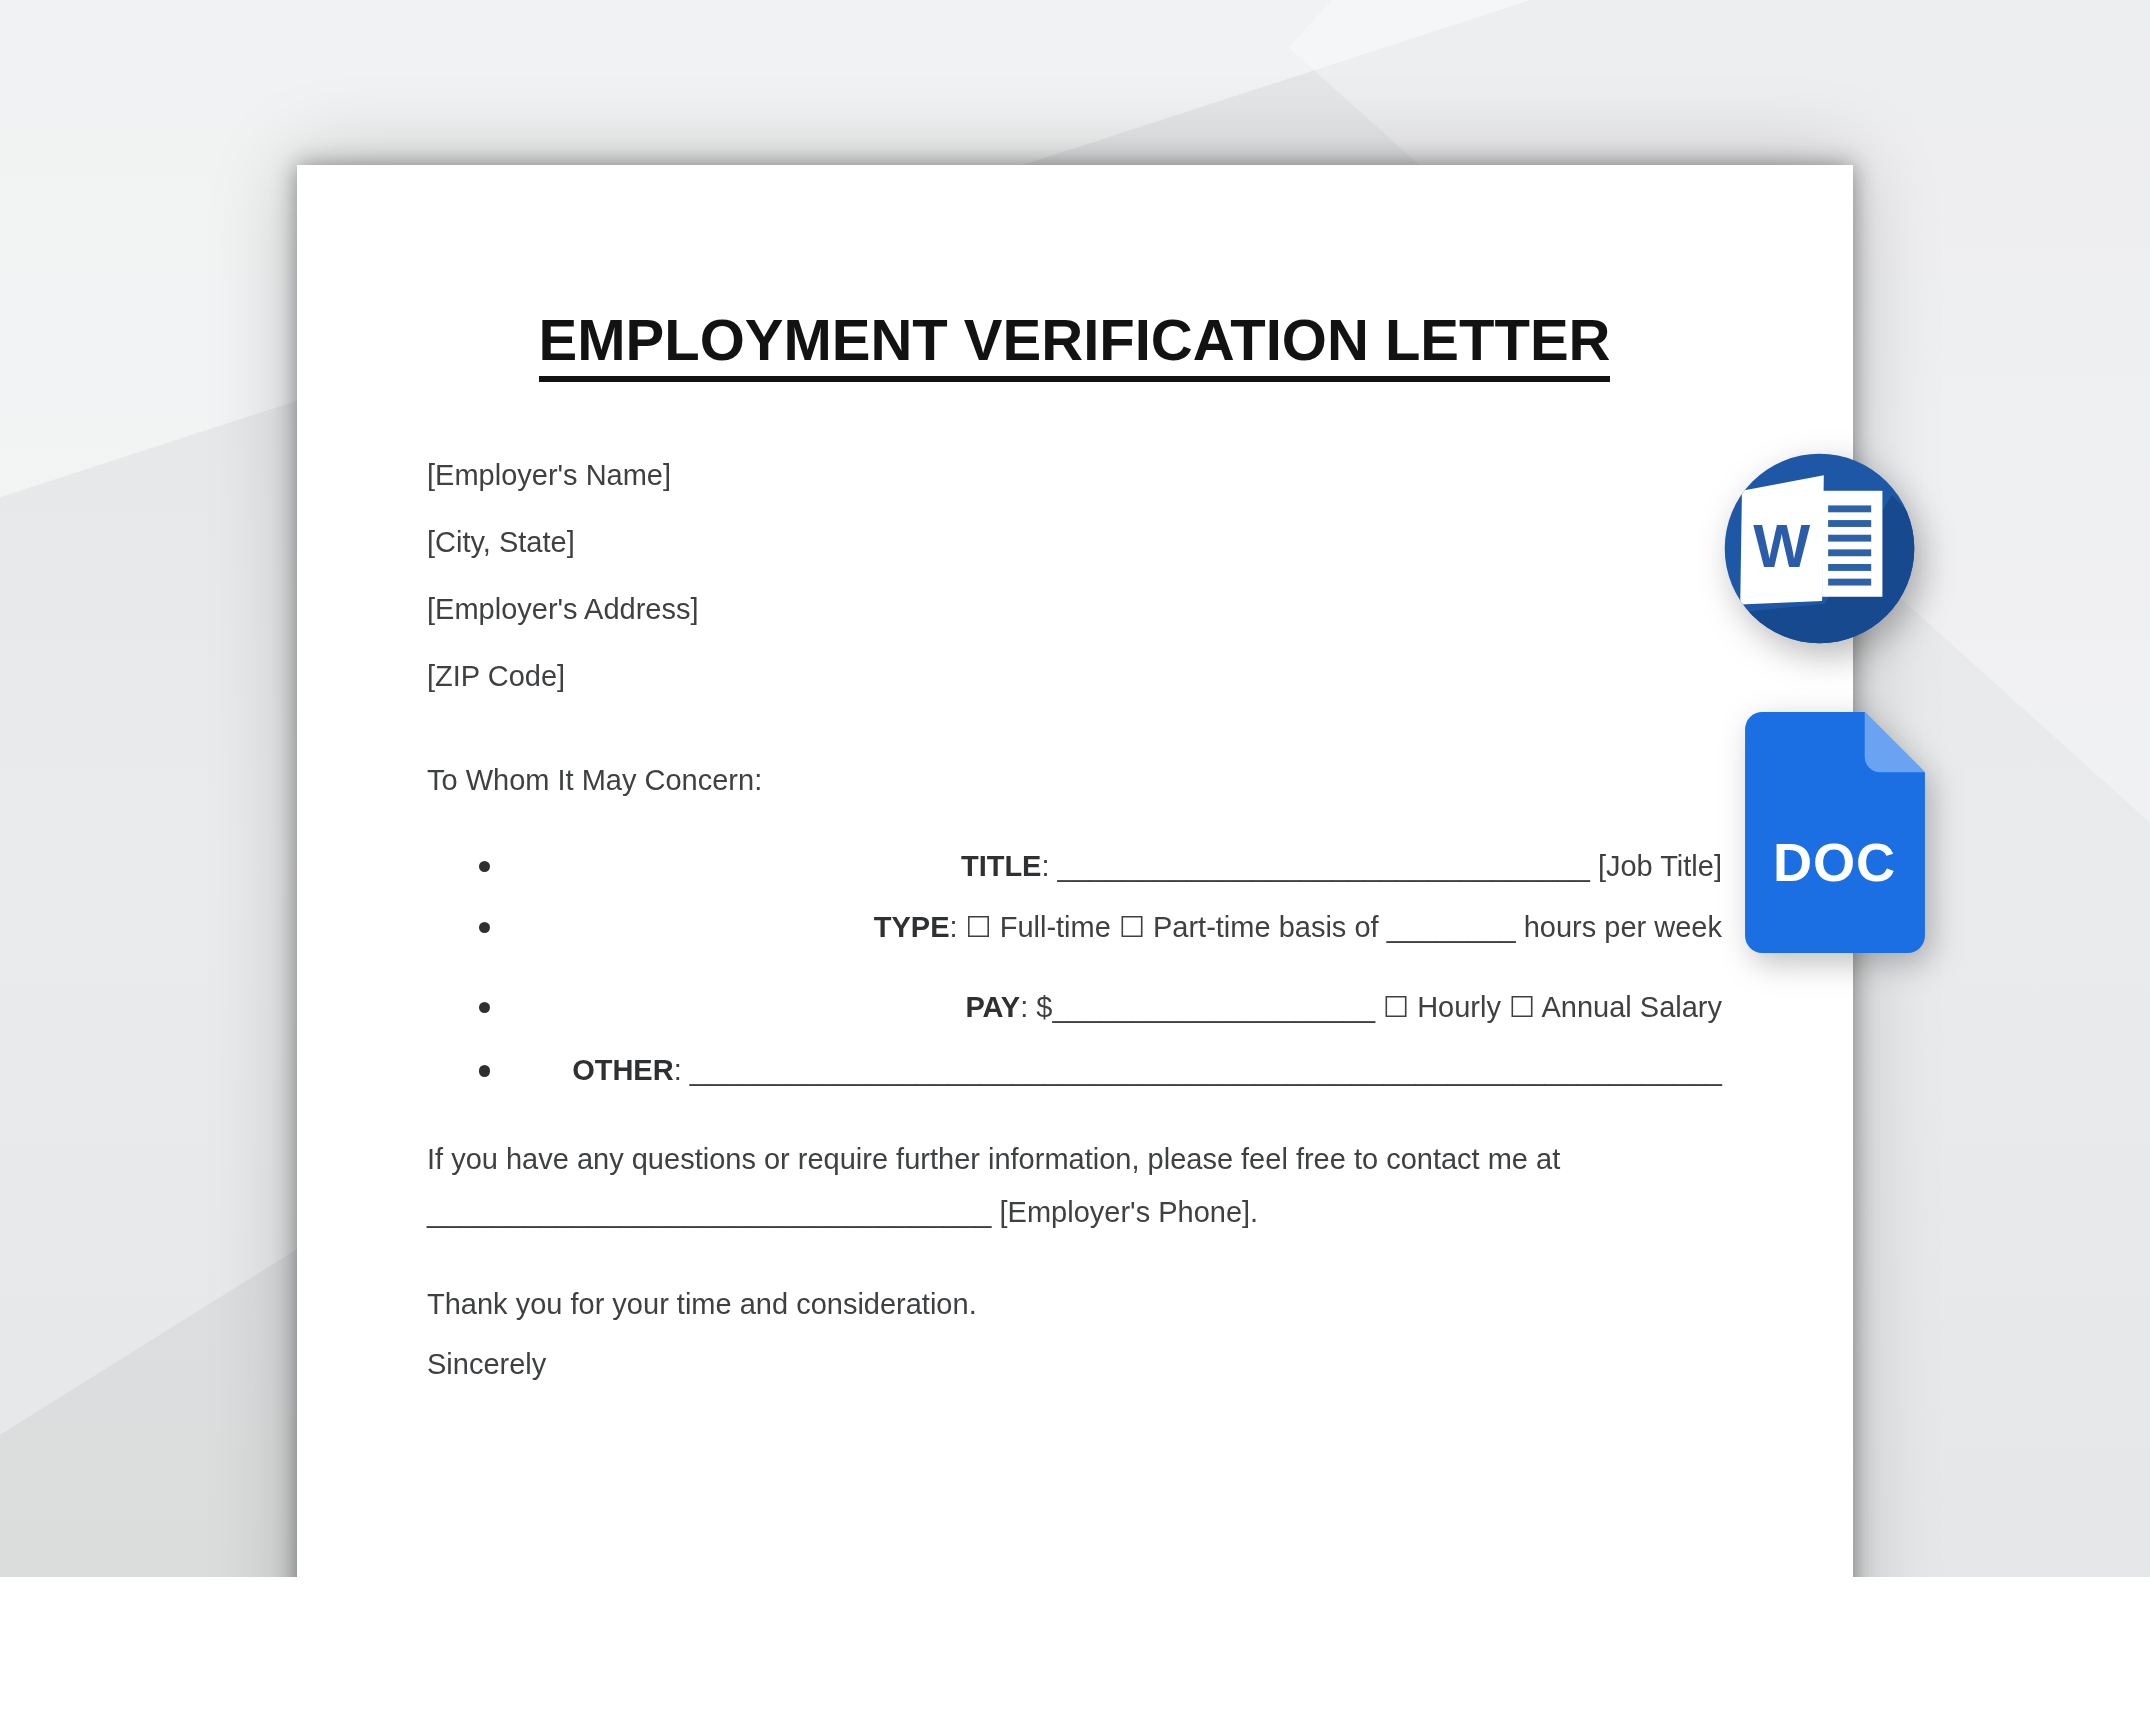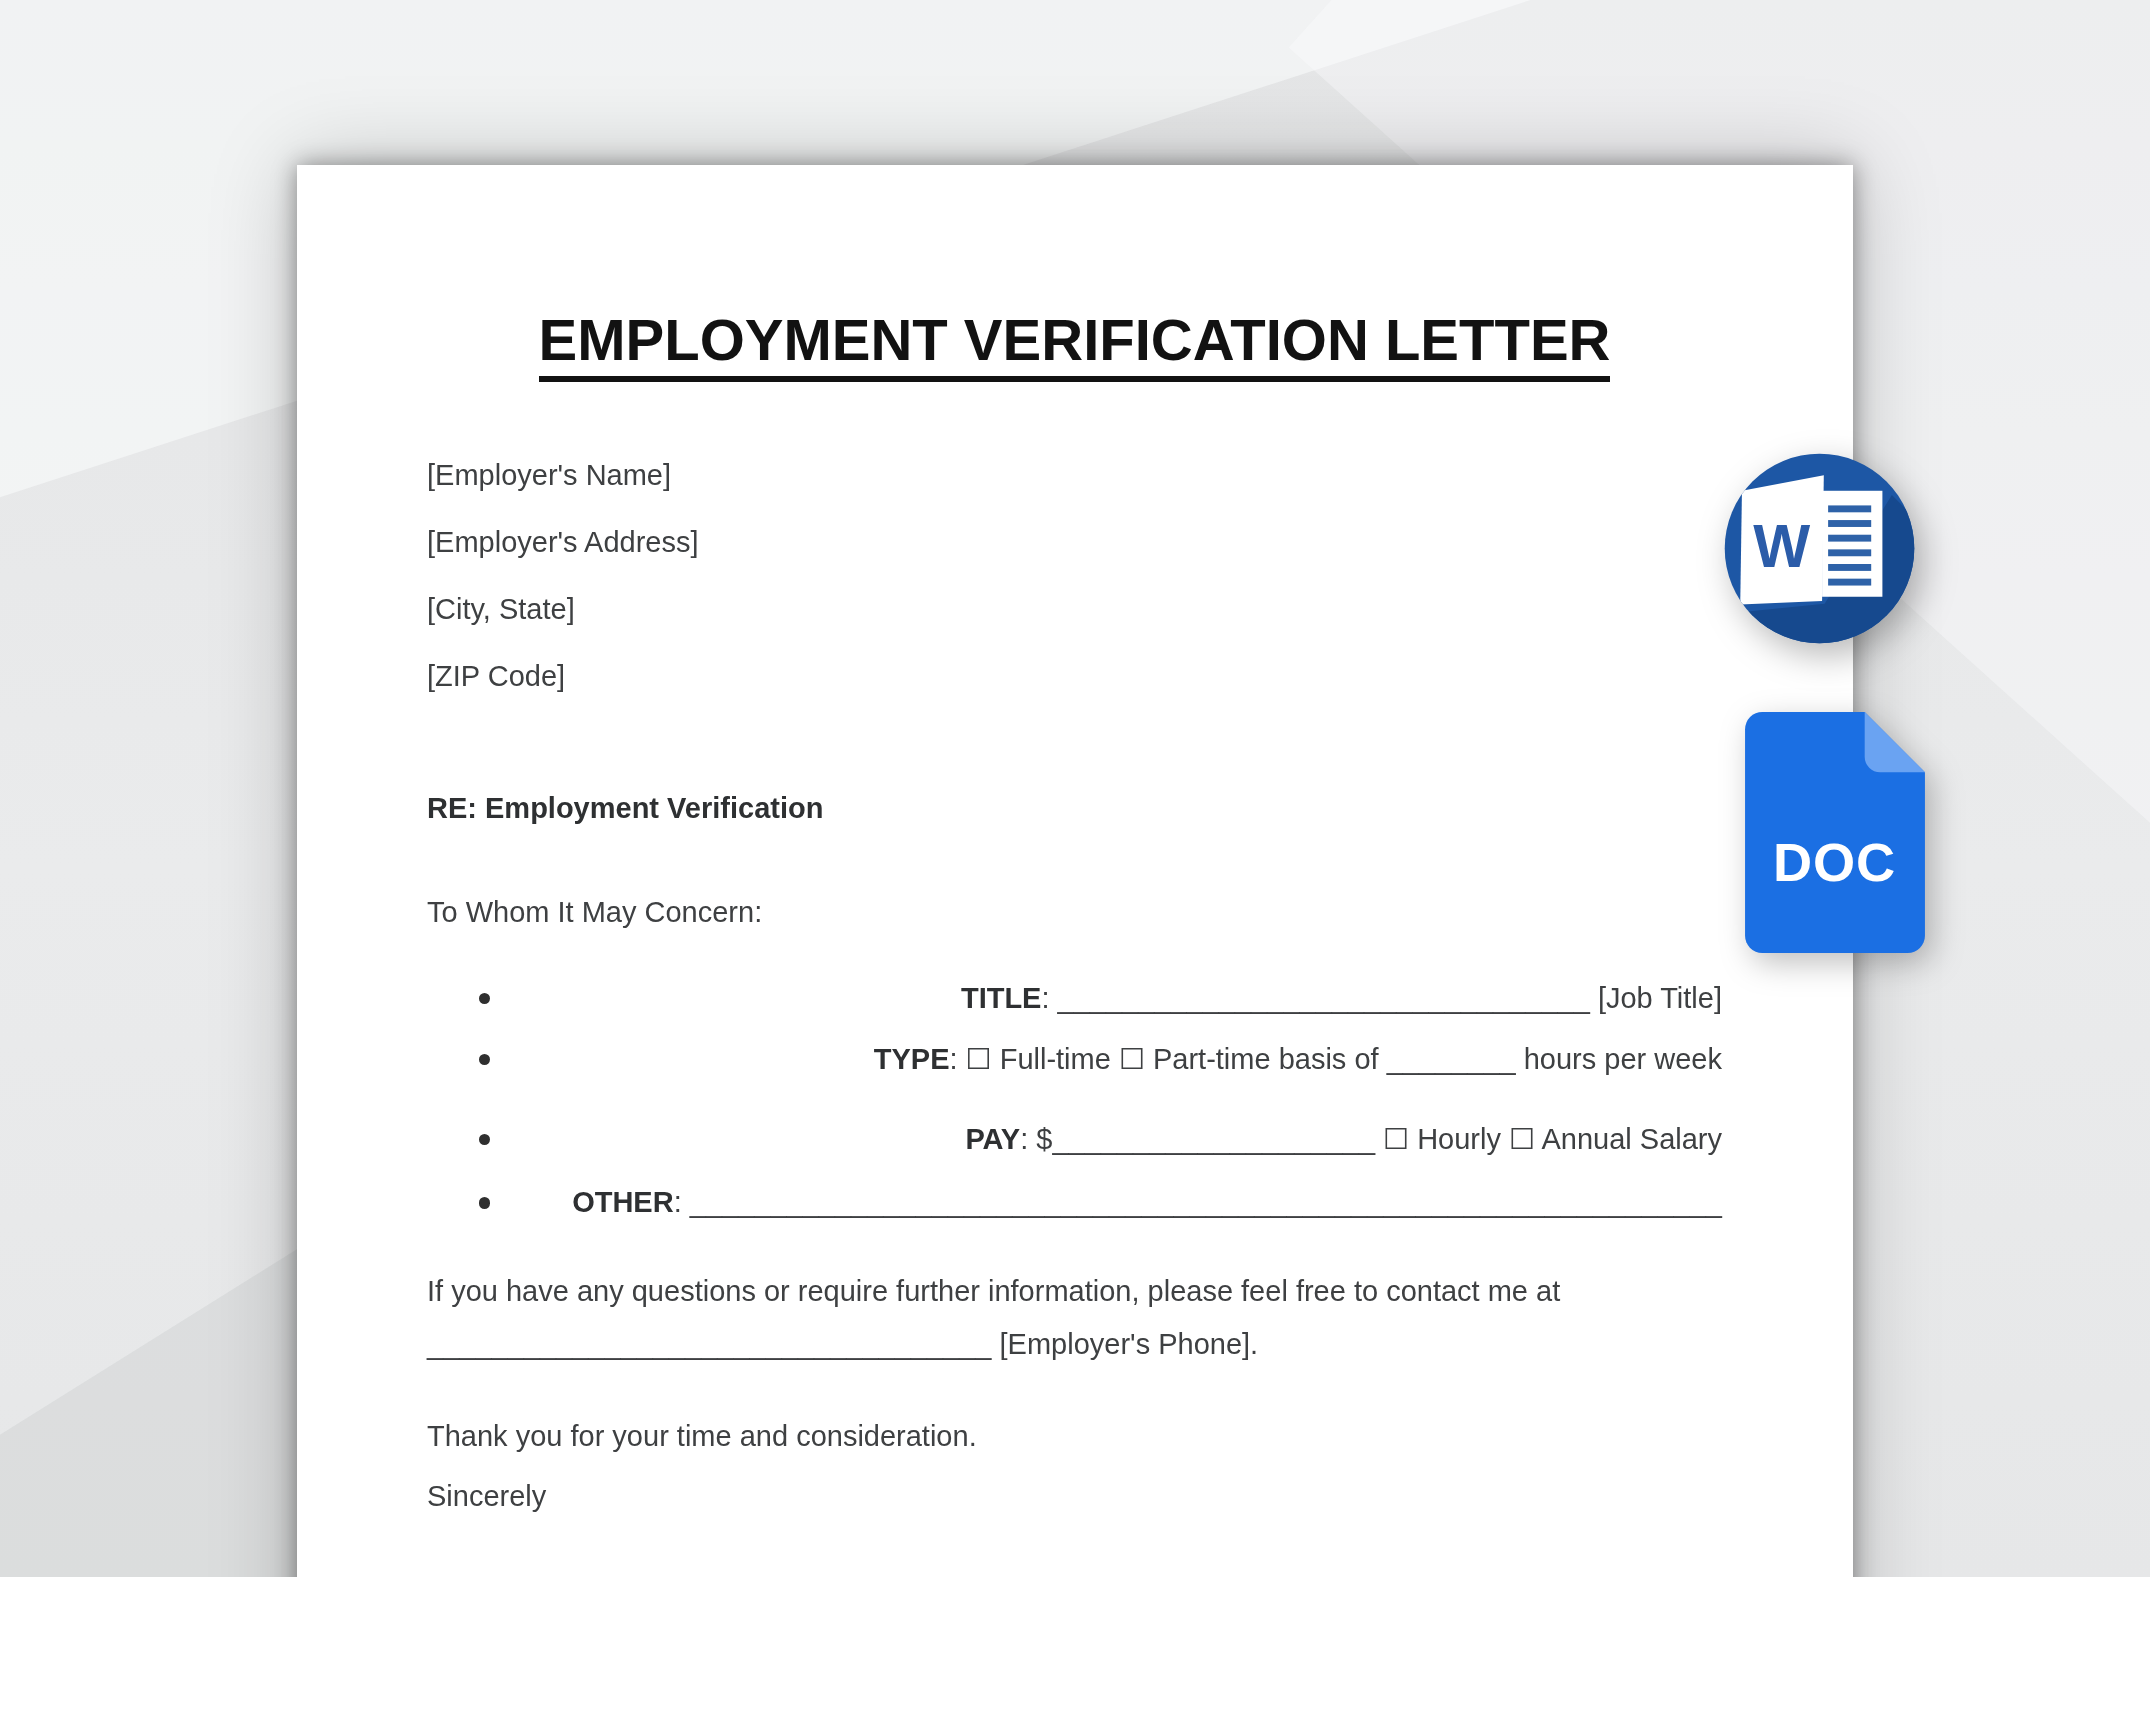--- a/index.html
+++ b/index.html
@@ -62,26 +62,25 @@
   <div class="streak s1"></div>
   <div class="streak s2"></div>
   <div class="streak s3"></div>
 
   <div class="page">
     <div class="content">
 
       <h1 class="title"><span class="underlined">EMPLOYMENT VERIFICATION LETTER</span></h1>
 
       <p class="line addr-1">[Employer's Name]</p>
+      <p class="line addr-3">[City, State]</p>
       <p class="line addr-2">[Employer's Address]</p>
-      <p class="line addr-3">[City, State]</p>
       <p class="line addr-4">[ZIP Code]</p>
 
 
-      <p class="line re-line">RE: Employment Verification</p>
 
       <p class="line salutation">To Whom It May Concern:</p>
 
 
       <div class="bullets">
         <div class="bullet b1">
           <span class="dot"></span><b>TITLE</b><span>: _________________________________ [Job Title]</span>
         </div>
         <div class="bullet b2">
           <span class="dot"></span><b>TYPE</b><span>: ☐ Full-time ☐ Part-time basis of ________ hours per week</span>

